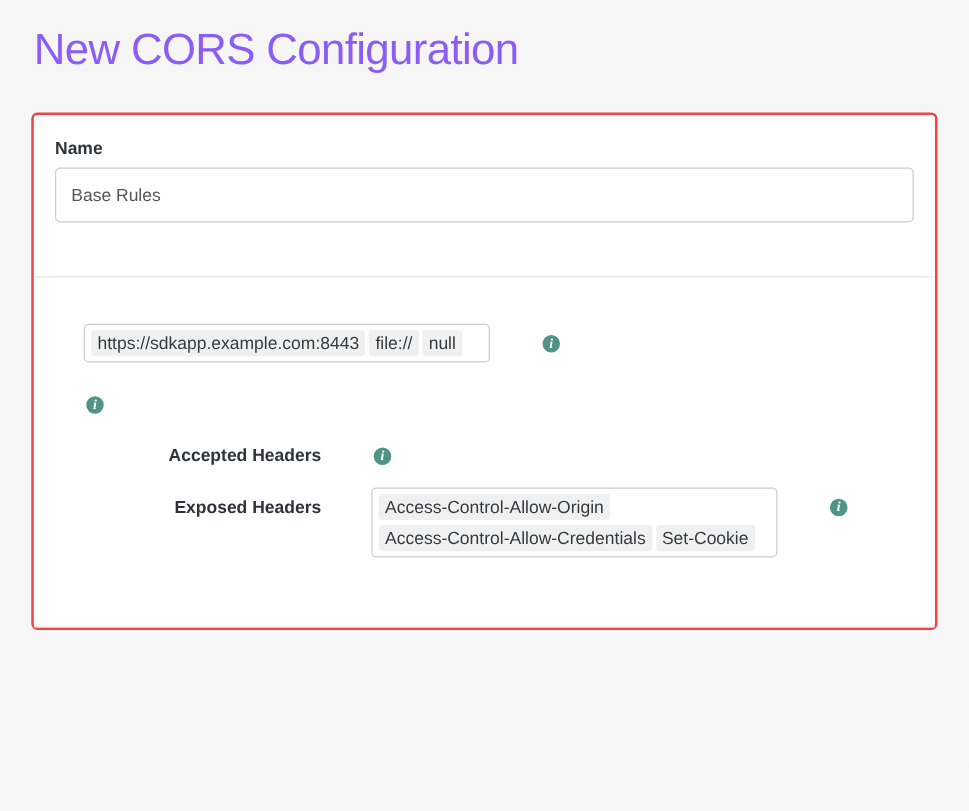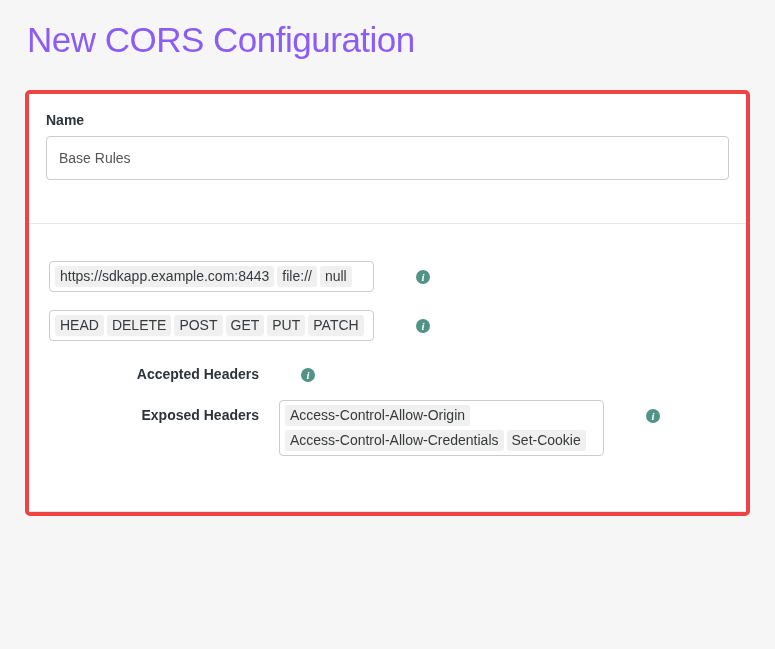--- a/index.html
+++ b/index.html
@@ -15,21 +15,21 @@
   .page { padding: 20px 25px 0; }
   .page-title {
     margin: 0 0 30px 2px;
     font-size: 35px;
     font-weight: 300;
     letter-spacing: -0.5px;
     color: #8b5cf6;
   }
   .card {
     background: #fff;
-    border: 4px solid #ef4444;
+    border: 2px solid #ef4444;
     border-radius: 5px;
   }
   .name-section {
     padding: 18px 17px 43px;
     border-bottom: 1px solid #e8e8e8;
   }
   .field-label-top {
     display: block;
     font-size: 14px;
     font-weight: bold;
@@ -61,21 +61,21 @@
     flex: none;
     width: 230px;
     text-align: right;
     font-size: 14px;
     font-weight: bold;
     color: #2d3338;
     padding-top: 7px;
   }
   .tags-box {
     flex: none;
-    margin-left: 20px;
+    margin-left: 40px;
     width: 325px;
     min-height: 31px;
     border: 1px solid #ccc;
     border-radius: 4px;
     background: #fff;
     padding: 2px 5px;
     cursor: text;
   }
   .tag {
     display: inline-block;
@@ -144,21 +144,20 @@
       <input type="text" class="text-input" value="Base Rules" style="">
     </section>
 
     <section class="fields-section">
       <div id="form-rows">
           <div class="form-row">
             <div class="tags-box"><span class="tag">https://sdkapp.example.com:8443</span><span class="tag">file://</span><span class="tag">null</span></div>
             <span class="info-icon">i</span>
           </div>
           <div class="form-row">
-            <div class="tags-box"><span class="tag">HEAD</span><span class="tag">DELETE</span><span class="tag">POST</span><span class="tag">GET</span><span class="tag">PUT</span><span class="tag">PATCH</span></div>
             <span class="info-icon">i</span>
           </div>
           <div class="form-row">
             <label class="row-label">Accepted Headers</label>
             <span class="info-icon">i</span>
           </div>
           <div class="form-row">
             <label class="row-label">Exposed Headers</label>
             <div class="tags-box"><span class="tag">Access-Control-Allow-Origin</span><span class="tag">Access-Control-Allow-Credentials</span><span class="tag">Set-Cookie</span></div>
             <span class="info-icon">i</span>

